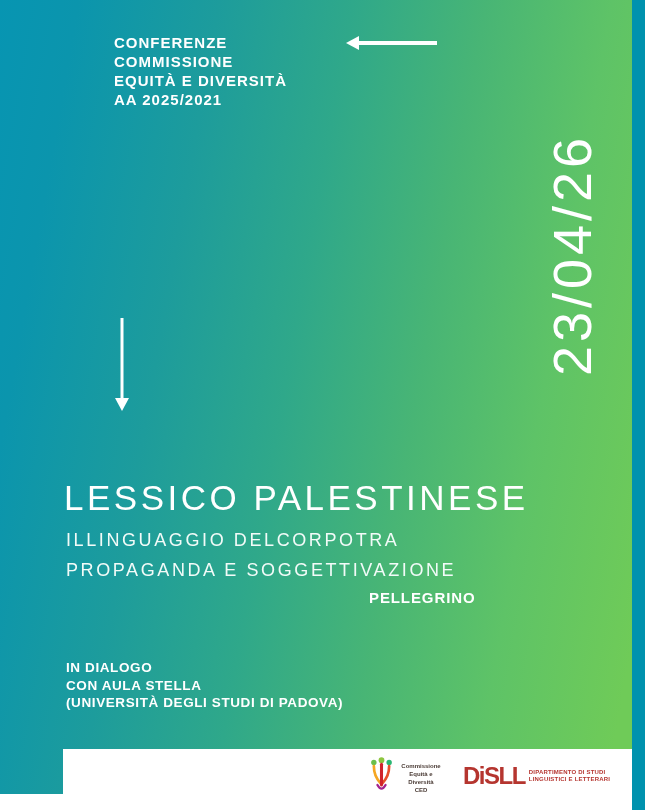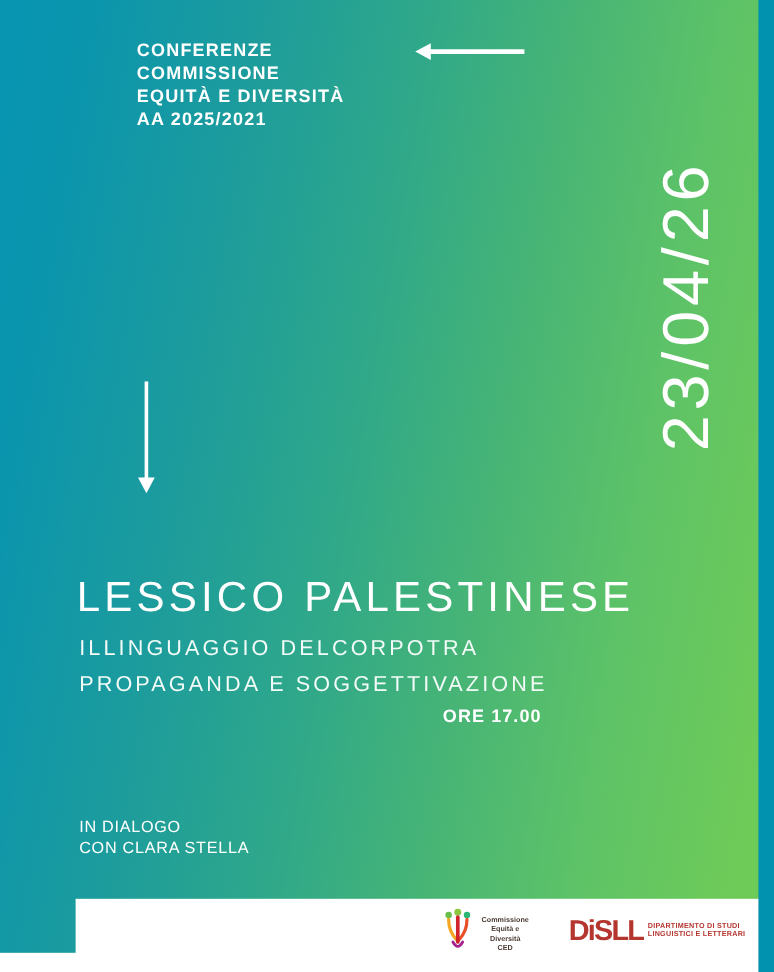--- a/index.html
+++ b/index.html
@@ -74,22 +74,22 @@
     position: absolute; left: 66px; top: 590px;
     color: #ffffff; font-size: 21px; font-weight: bold;
     letter-spacing: 0.6px;
   }
   .speaker-creds {
     position: absolute; left: 66px; top: 614px;
     color: #ffffff; font-size: 13.5px; font-weight: bold;
     line-height: 17px; letter-spacing: 0.6px;
   }
   .dialog-block {
-    position: absolute; left: 66px; top: 680px;
-    color: #ffffff; font-size: 13.5px; font-weight: normal;
+    position: absolute; left: 66px; top: 659px;
+    color: #ffffff; font-size: 13.5px; font-weight: bold;
     line-height: 17.5px; letter-spacing: 0.6px;
   }
 
   
   .venue-block {
     position: absolute; left: 369px; top: 588px;
     color: #ffffff; font-size: 15px; font-weight: bold;
     line-height: 20px; letter-spacing: 0.9px;
   }
 
@@ -103,21 +103,21 @@
   .ced-logo {
     position: absolute; left: 305px; top: 7px;
     display: flex; align-items: center; gap: 5px;
   }
   .ced-text {
     font-size: 6px; line-height: 8px; font-weight: bold;
     color: #4a3b35; text-align: center; width: 42px;
   }
   .disll-logo {
     position: absolute; left: 400px; top: 15px;
-    display: flex; align-items: center; gap: 4px; margin-left: 11px;
+    display: flex; align-items: center; gap: 4px;
   }
   .disll-wordmark {
     color: #b5352f; font-weight: bold;
     font-size: 24px; letter-spacing: -1.5px;
     line-height: 24px;
   }
   .disll-text {
     font-size: 6px; line-height: 7px; font-weight: bold;
     color: #b5352f; letter-spacing: 0.2px;
   }
@@ -153,25 +153,26 @@
   </div>
 
   <div class="title">LESSICO PALESTINESE</div>
 
   <div class="subtitle line1">ILLINGUAGGIO DELCORPOTRA</div>
   <div class="subtitle line2">PROPAGANDA E SOGGETTIVAZIONE</div>
 
 
   <div class="dialog-block">
     <div>IN DIALOGO</div>
-    <div>CON CLARA STELLA</div>
+    <div>CON AULA STELLA</div>
+    <div>(UNIVERSITÀ DEGLI STUDI DI PADOVA)</div>
   </div>
 
   <div class="venue-block">
-    <div>ORE 17.00</div>
+    <div>PELLEGRINO</div>
   </div>
 
   <div class="footer-bar">
 
     <div class="ced-logo">
       <span>
         <svg width="27" height="40" viewBox="0 0 30 42">
           <circle cx="6.5" cy="6" r="3" fill="#6abf4b"></circle>
           <circle cx="15" cy="3.5" r="3.2" fill="#8dc63f"></circle>
           <circle cx="23.5" cy="6" r="3" fill="#2bb673"></circle>

